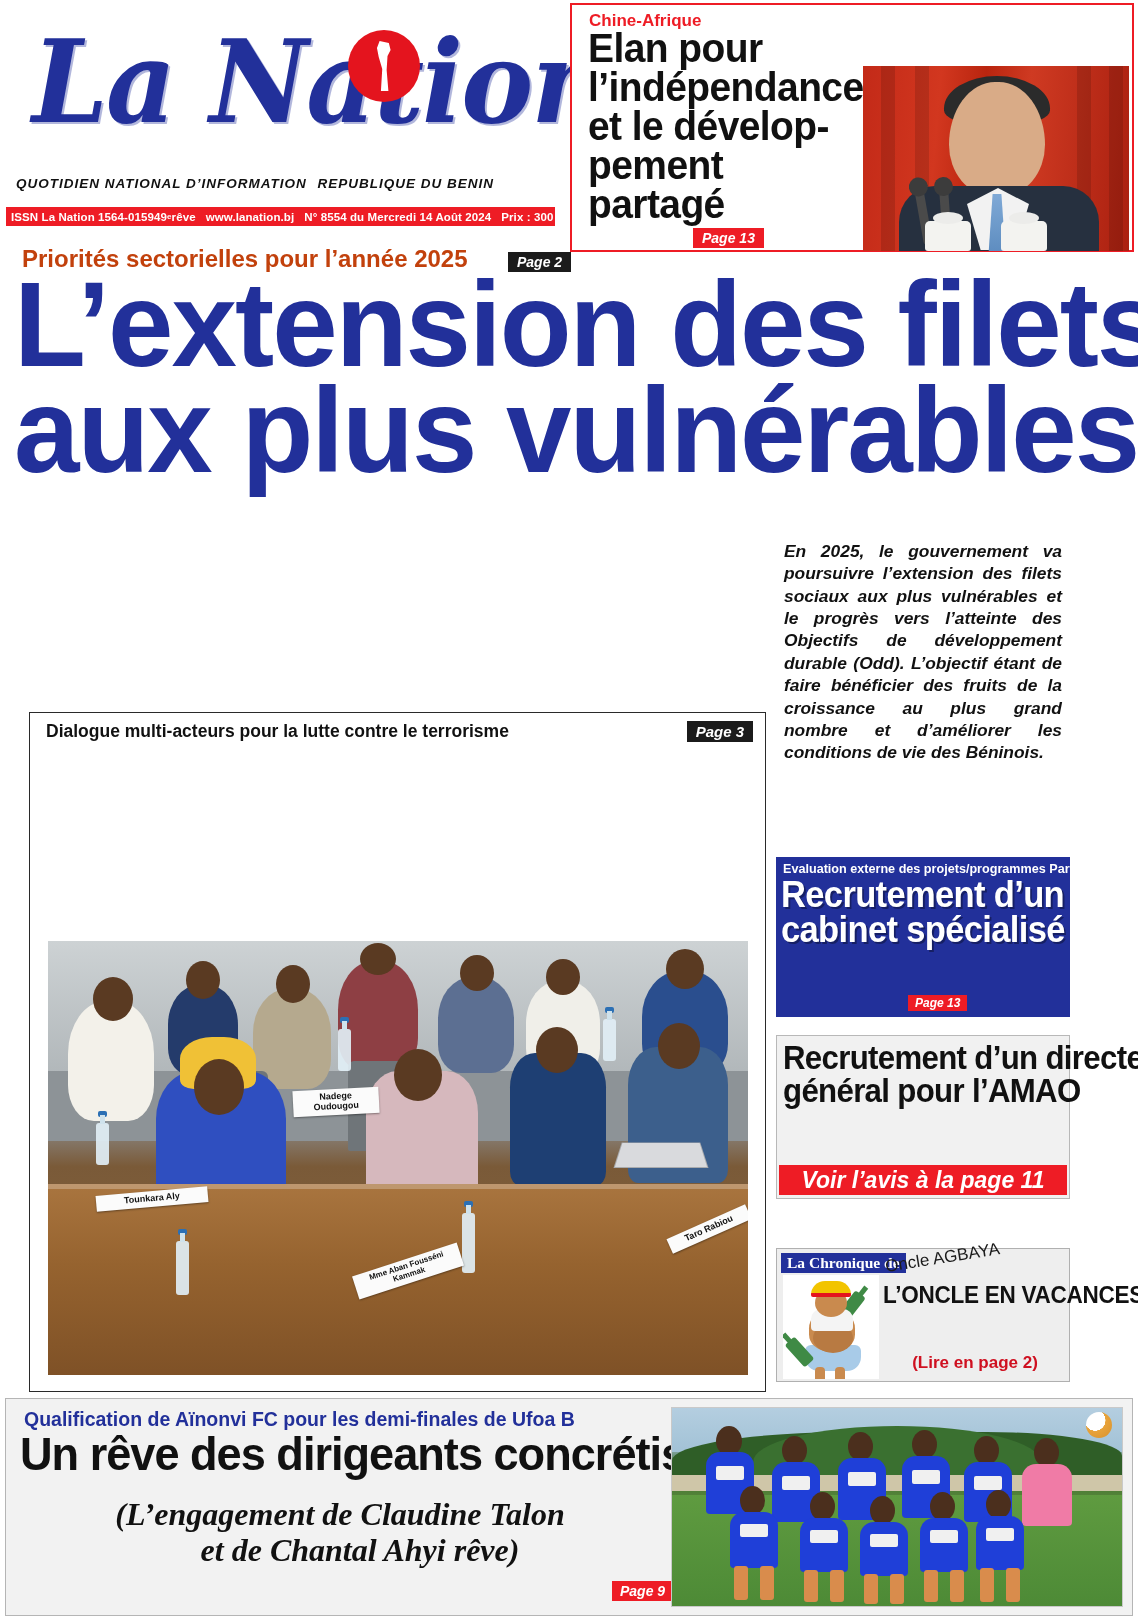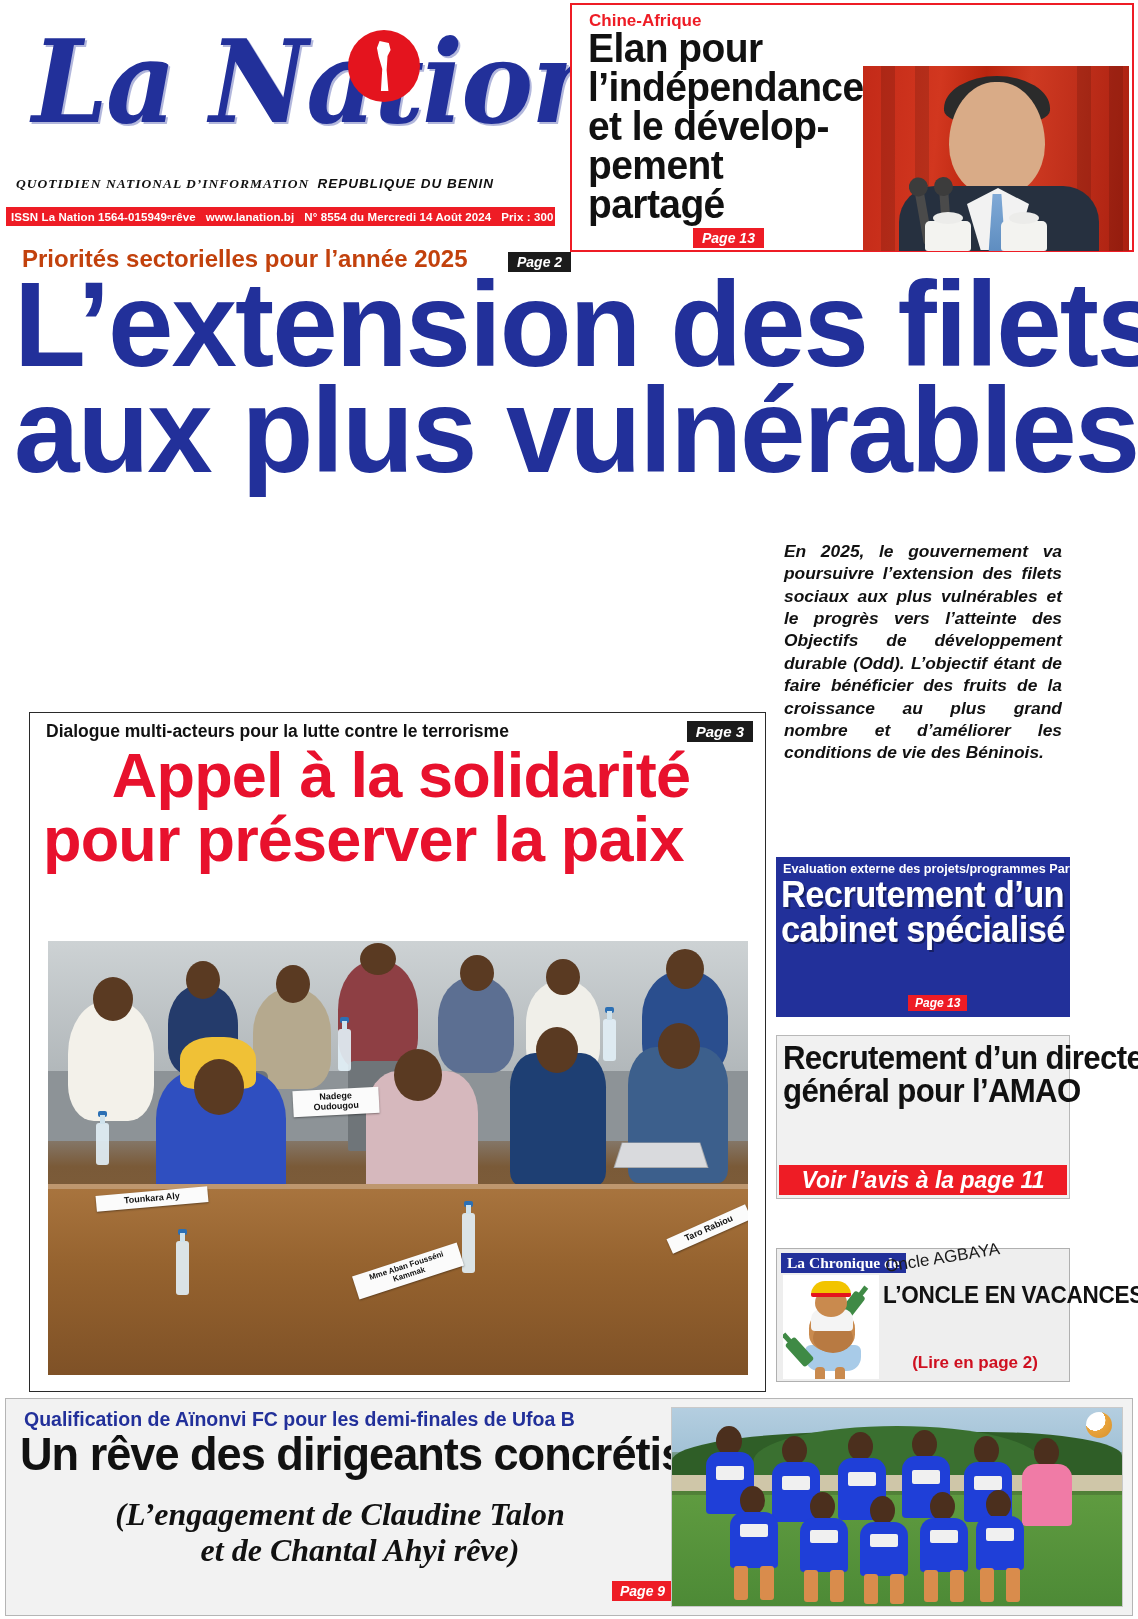--- a/index.html
+++ b/index.html
@@ -32,21 +32,21 @@
     position:absolute; left:50%; top:50%; transform:translate(-50%,-50%);
     width:22px; height:50px; background:#fff;
     clip-path: polygon(30% 0%, 72% 4%, 80% 18%, 66% 30%, 62% 58%, 70% 100%, 36% 100%, 42% 56%, 26% 32%, 18% 14%);
   }
   .tagline-row { position:absolute; left:14px; top:176px; width:548px; }
   .tagline-left, .tagline-right {
     font-family:"Liberation Sans", sans-serif;
     font-weight:700; font-style:italic; font-size:13.5px;
     letter-spacing:1px; color:#111;
   }
-  .tagline-left { position:absolute; left:2px; top:0;font-family:Liberation Serif, serif; }
+  .tagline-left { position:absolute; left:2px; top:0; }
   .tagline-right { position:absolute; right:68px; top:0; }
 
   .issn-bar {
     position:absolute; left:6px; top:207px; width:549px; height:19px;
     background:#ee1c25; color:#fff;
     font-size:11.5px; font-weight:700; letter-spacing:.1px;
     display:flex; align-items:center; white-space:nowrap;
     padding:0 5px;
   }
   .issn-bar .seg { display:inline-block; }
@@ -421,24 +421,20 @@
       <div class="ac-hat"></div>
       <div class="ac-bottle b2"></div>
       <div class="ac-leg l1"></div>
       <div class="ac-leg l2"></div>
     </div>
   </div>
 
   <div class="mid-box">
     <div class="mid-kicker">Dialogue multi-acteurs pour la lutte contre le terrorisme</div>
     <div class="mid-page">Page 3</div>
-    <div class="mid-head">
-      <span class="ln1">Appel à la solidarité</span>
-      <span class="ln2">pour préserver la paix</span>
-    </div>
 
     <div class="conf-photo">
       <div class="cp-wall"></div>
       <div class="cp-row2"></div>
 
       <div class="cp-person" style="left:20px;top:60px;width:86px;height:120px;background:#f3f1ea;"></div>
       <div class="cp-headp" style="left:45px;top:36px;width:40px;height:44px;"></div>
       <div class="cp-person" style="left:120px;top:44px;width:70px;height:90px;background:#243b6b;"></div>
       <div class="cp-headp" style="left:138px;top:20px;width:34px;height:38px;"></div>
       <div class="cp-person" style="left:205px;top:48px;width:78px;height:100px;background:#b5a98e;"></div>

